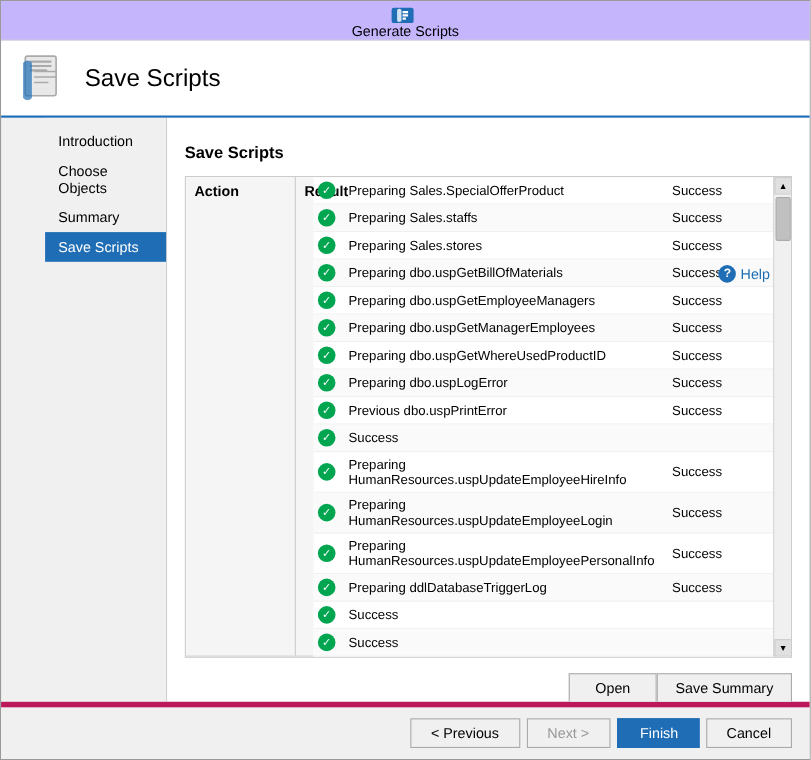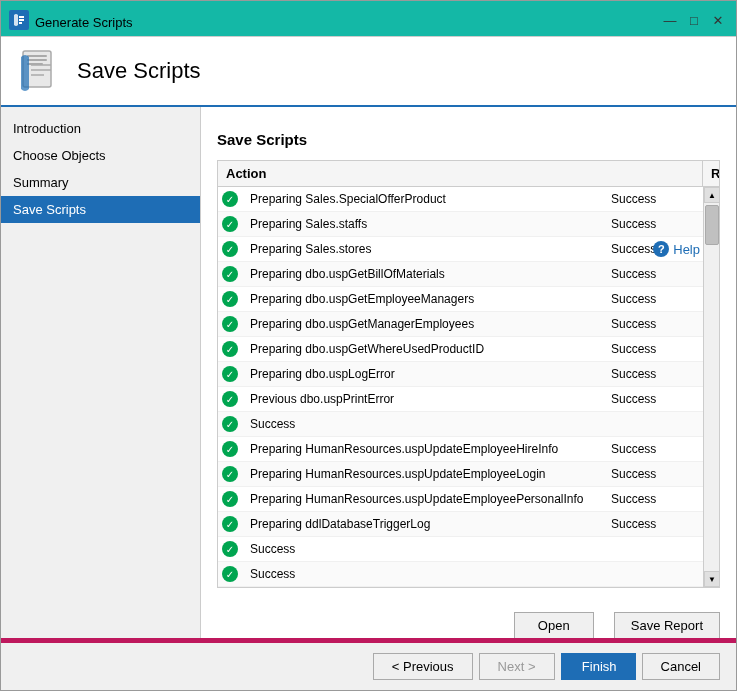--- a/index.html
+++ b/index.html
@@ -17,26 +17,27 @@
     .window {
       width: 737px;
       height: 691px;
       background: #f0f0f0;
       border: 1px solid #999;
       display: flex;
       flex-direction: column;
       box-shadow: 2px 2px 8px rgba(0,0,0,0.3);
     }
     .title-bar {
-      background: #14b8a6;
-      display: flex;
-      align-items: flex-end;
+      background: #c4b5fd;
+      display: flex;
+      align-items: center;
       padding: 6px 8px;
       border-bottom: 1px solid #ccc;
       height: 36px;
+      flex-direction: column;
     }
     .title-bar-icon {
       width: 20px;
       height: 20px;
       margin-right: 6px;
       background: #1e6db5;
       border-radius: 2px;
       display: flex;
       align-items: center;
       justify-content: center;
@@ -88,20 +89,21 @@
     .main-content {
       display: flex;
       flex: 1;
       overflow: hidden;
     }
     .sidebar {
       width: 200px;
       background: #f0f0f0;
       border-right: 1px solid #ccc;
       padding: 8px 0;
+      margin-left: 40px;
     }
     .sidebar-item {
       padding: 6px 12px;
       cursor: pointer;
       color: #000;
       font-size: 13px;
     }
     .sidebar-item.active {
       background: #1e6db5;
       color: #fff;
@@ -146,21 +148,21 @@
       position: relative;
       flex: 1;
       display: flex;
       flex-direction: column;
     }
     .table-container {
       flex: 1;
       border: 1px solid #ccc;
       overflow: hidden;
       display: flex;
-      flex-direction: column;
+      flex-direction: row;
     }
     .table-header {
       display: grid;
       grid-template-columns: 1fr 100px 16px;
       background: #f5f5f5;
       border-bottom: 1px solid #ccc;
     }
     .table-body {
       flex: 1;
       overflow-y: auto;
@@ -195,22 +197,22 @@
       font-size: 10px;
     }
     .result-cell {
       color: #000;
       font-size: 12px;
       padding: 4px 8px;
     }
     .button-row {
       display: flex;
       justify-content: flex-end;
-      gap: 20px;
-      margin-top: 24px;
+      gap: 0;
+      margin-top: 14px;
     }
     .btn {
       padding: 5px 16px;
       border: 1px solid #aaa;
       background: #f0f0f0;
       cursor: pointer;
       font-size: 13px;
       min-width: 80px;
     }
     .btn.primary {
@@ -461,21 +463,21 @@
               <div class="scroll-track">
                 <div class="scroll-thumb"></div>
               </div>
               <div class="scroll-btn">▼</div>
             </div>
           </div>
         </div>
 
         <div class="button-row">
           <button class="btn primary">Open</button>
-          <button class="btn">Save Report</button>
+          <button class="btn">Save Summary</button>
         </div>
       </div>
     </div>
   </div>
 
   <div class="footer">
     <button class="footer-btn">&lt; Previous</button>
     <button class="footer-btn" disabled="">Next &gt;</button>
     <button class="footer-btn active">Finish</button>
     <button class="footer-btn">Cancel</button>

